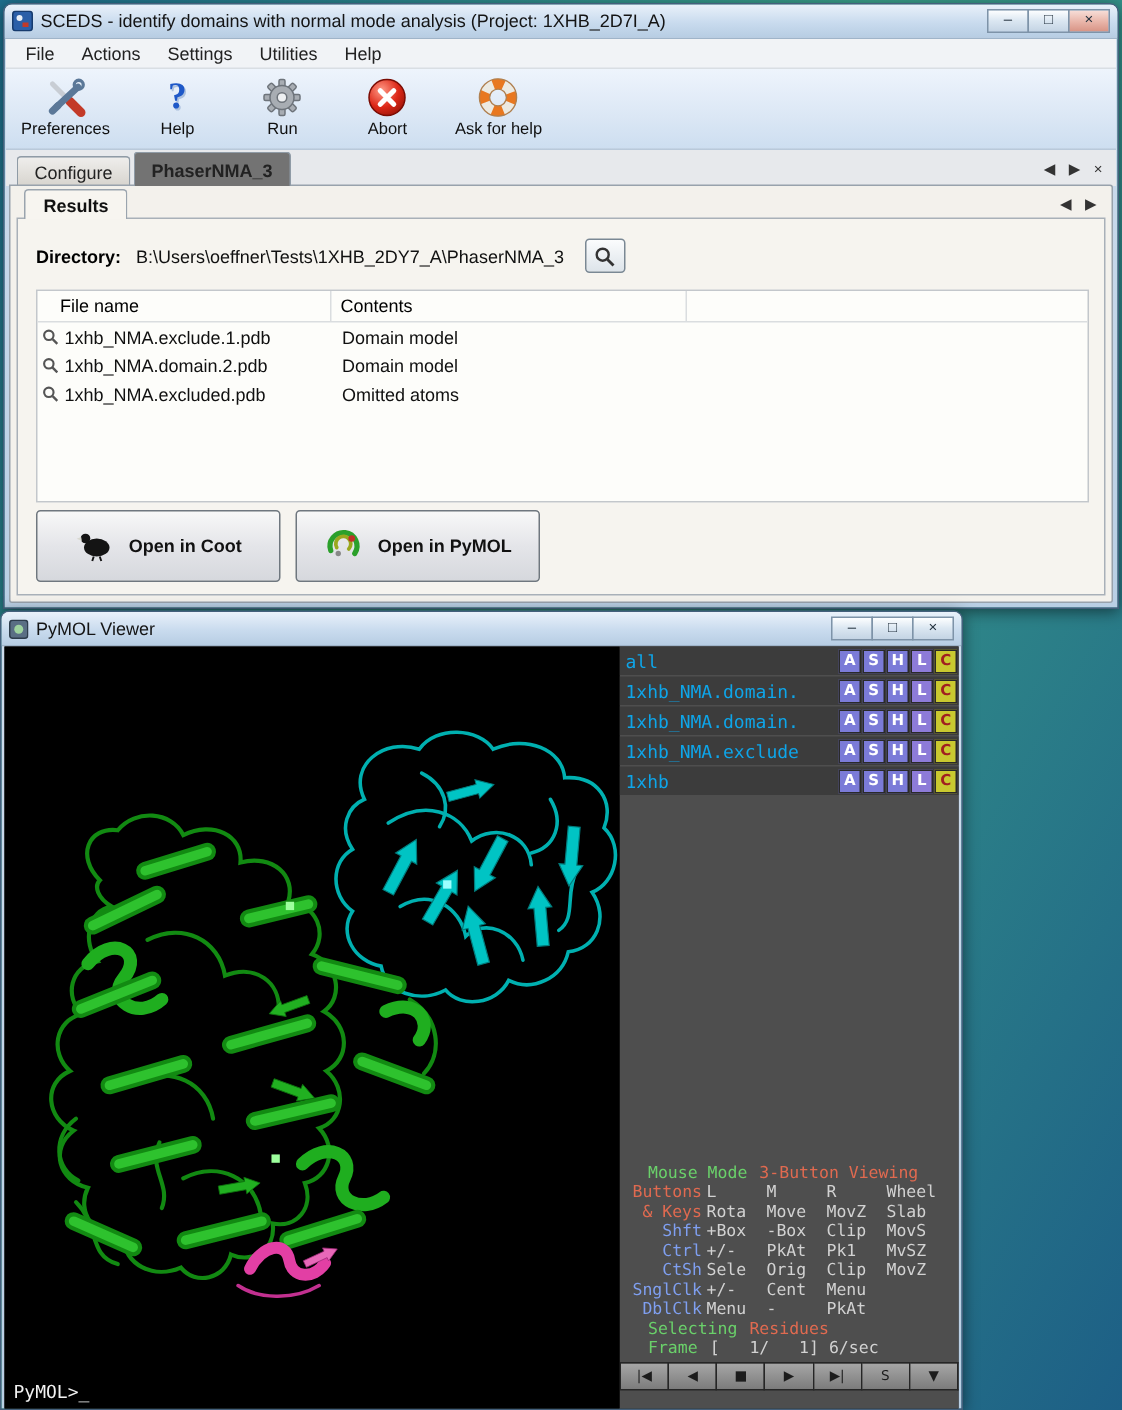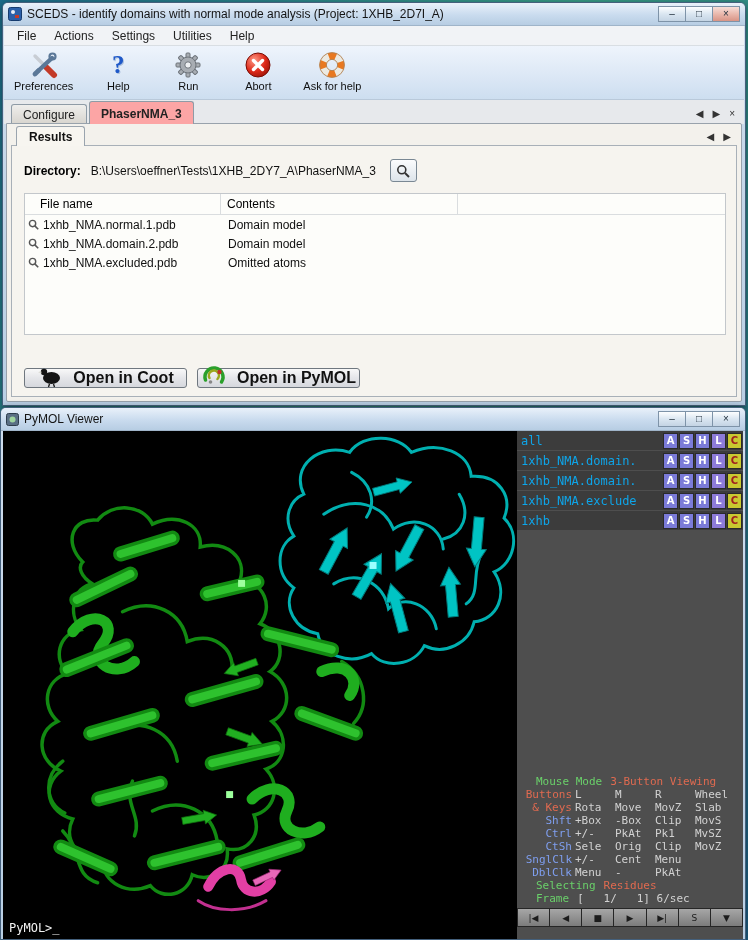--- a/index.html
+++ b/index.html
@@ -19,44 +19,44 @@
   .menubar{position:absolute;top:23px;left:1px;right:1px;height:20px;background:#f1f3f6;border-bottom:1px solid #d9dee3;display:flex;align-items:center;padding-left:4px;}
   .menu-item{padding:2px 9px;color:#222;}
   .toolbar{position:absolute;top:43px;left:1px;right:1px;height:54px;background:linear-gradient(#eef4fc,#dbe7f5 60%,#cddef0);border-bottom:1px solid #b9c9da;display:flex;align-items:flex-start;padding:3px 10px 0;gap:20px;}
   .tool{display:flex;flex-direction:column;align-items:center;min-width:50px;}
   .tool-icon{height:31px;display:flex;align-items:center;justify-content:center;}
   .tool-label{font-size:11px;color:#101010;}
   .help-q{font-size:25px;font-weight:bold;color:#1e58c8;text-shadow:1px 1px 0 #aec2de;font-family:"Liberation Serif",serif;}
 
   .tabbar{position:absolute;top:97px;left:1px;right:1px;height:24px;display:flex;align-items:flex-end;padding-left:7px;background:#e7e9ec;justify-content:center;}
   .tab{height:20px;padding:3px 11px;border:1px solid #8f9ba6;border-bottom:none;border-radius:3px 3px 0 0;background:linear-gradient(#efeeec,#d7d4ce);margin-right:2px;color:#222;}
-  .tab.active{height:23px;background:#fca5a5;font-weight:bold;position:relative;z-index:3;padding-top:5px;}
+  .tab.active{height:23px;background:#737373;font-weight:bold;position:relative;z-index:3;padding-top:5px;}
   .tab-nav{margin-left:auto;display:flex;align-items:center;gap:9px;padding:0 9px 5px;color:#333;font-size:10px;}
   .outer-panel{position:absolute;left:3px;right:3px;top:120px;bottom:3px;background:#f3f1ec;border:1px solid #98a2ac;border-radius:0 2px 2px 2px;}
   .itabbar{height:22px;display:flex;align-items:flex-end;padding-left:9px;}
   .itab{height:20px;padding:3px 12px;border:1px solid #9aa4ae;border-bottom:none;border-radius:3px 3px 0 0;background:#f7f5f0;font-weight:bold;color:#111;position:relative;z-index:2;}
   .itab-nav{margin-left:auto;display:flex;gap:9px;padding:0 10px 4px;color:#333;font-size:10px;}
   .results-frame{position:absolute;left:4px;right:4px;top:21px;bottom:4px;border:1px solid #a8b0b8;background:#f6f4ef;}
   .dir-row{display:flex;align-items:center;padding:13px 10px 0 12px;}
   .dir-label{font-weight:bold;margin-right:10px;}
   .dir-value{color:#111;}
   .search-btn{margin-left:14px;width:27px;height:23px;border:1px solid #7a8894;border-radius:3px;background:linear-gradient(#fbfcfd,#dde4ea);display:flex;align-items:center;justify-content:center;cursor:pointer;}
   .file-table{margin:11px 10px 0 12px;border:1px solid #c3c7cb;background:#fdfdfa;height:142px;font-size:12px;overflow:hidden;}
   .ft-head{height:21px;display:flex;align-items:center;border-bottom:1px solid #dadddf;color:#000000;}
   .ft-c1{width:196px;padding-left:15px;border-right:1px solid #dadddf;height:100%;display:flex;align-items:center;}
   .ft-c2{width:237px;padding-left:6px;border-right:1px solid #dadddf;height:100%;display:flex;align-items:center;}
   .ft-row{height:19px;display:flex;align-items:center;}
   .row-mag{width:15px;margin-left:3px;display:flex;align-items:center;}
   .ft-file{width:178px;color:#101010;}
   .ft-cont{padding-left:7px;color:#101010;}
   .action-row{position:absolute;left:12px;bottom:8px;display:flex;gap:10px;}
-  .action-btn{height:20px;min-width:163px;border:1px solid #6f777f;border-radius:3px;background:linear-gradient(#f8f8f8,#e4e5e9 50%,#d6d8dd);display:flex;align-items:center;justify-content:center;gap:9px;font-weight:bold;font-size:16px;color:#111;cursor:pointer;font-family:"Liberation Sans",sans-serif;}
+  .action-btn{height:48px;min-width:163px;border:1px solid #6f777f;border-radius:3px;background:linear-gradient(#f8f8f8,#e4e5e9 50%,#d6d8dd);display:flex;align-items:center;justify-content:center;gap:9px;font-weight:bold;font-size:12px;color:#111;cursor:pointer;font-family:"Liberation Sans",sans-serif;}
 
   
-  .win.pymol{left:0;top:407px;width:746px;height:533px;border-radius:6px 6px 0 0;padding-left:45px;}
+  .win.pymol{left:0;top:407px;width:642px;height:533px;border-radius:6px 6px 0 0;padding-left:45px;}
   .pymol-client{position:absolute;left:2px;right:2px;top:23px;bottom:0;display:flex;background:#000;}
   .viewport{flex:1;position:relative;background:#000;overflow:hidden;}
   .protein{position:absolute;inset:0;width:100%;height:100%;}
   .prompt{position:absolute;left:6px;bottom:4px;color:#f2f2f2;font:12px "DejaVu Sans Mono",monospace;white-space:pre;}
   .side-panel{width:226px;background:#4e4e4e;display:flex;flex-direction:column;}
   .obj-row{height:19px;display:flex;align-items:center;background:#3c3c3c;margin-bottom:1px;padding-left:4px;cursor:pointer;}
   .obj-name{flex:1;color:#0ea5e9;font:12px "DejaVu Sans Mono",monospace;white-space:nowrap;overflow:hidden;}
   .ob{width:15px;height:16px;margin-right:1px;display:flex;align-items:center;justify-content:center;font-size:10px;font-weight:bold;border:1px solid #2a2a2a;cursor:pointer;font-family:"DejaVu Sans",sans-serif;}
   .ob-a,.ob-s,.ob-h{background:#7b7bd8;color:#fff;}
   .ob-l{background:#8d7bd8;color:#fff;}
@@ -203,21 +203,21 @@
             <div class="ft-c1">File name</div>
             <div class="ft-c2">Contents</div>
           </div>
           <div class="ft-row">
             <span class="row-mag">
                 <svg width="11" height="11" viewBox="0 0 14 14">
                   <circle cx="5.8" cy="5.8" r="4" fill="none" stroke="#555" stroke-width="1.8"></circle>
                   <line x1="9" y1="9" x2="13" y2="13" stroke="#555" stroke-width="2"></line>
                 </svg>
               </span>
-            <span class="ft-file">1xhb_NMA.normal.1.pdb</span>
+            <span class="ft-file">1xhb_NMA.exclude.1.pdb</span>
             <span class="ft-cont">Domain model</span>
           </div>
           <div class="ft-row">
             <span class="row-mag">
                 <svg width="11" height="11" viewBox="0 0 14 14">
                   <circle cx="5.8" cy="5.8" r="4" fill="none" stroke="#555" stroke-width="1.8"></circle>
                   <line x1="9" y1="9" x2="13" y2="13" stroke="#555" stroke-width="2"></line>
                 </svg>
               </span>
             <span class="ft-file">1xhb_NMA.domain.2.pdb</span>

